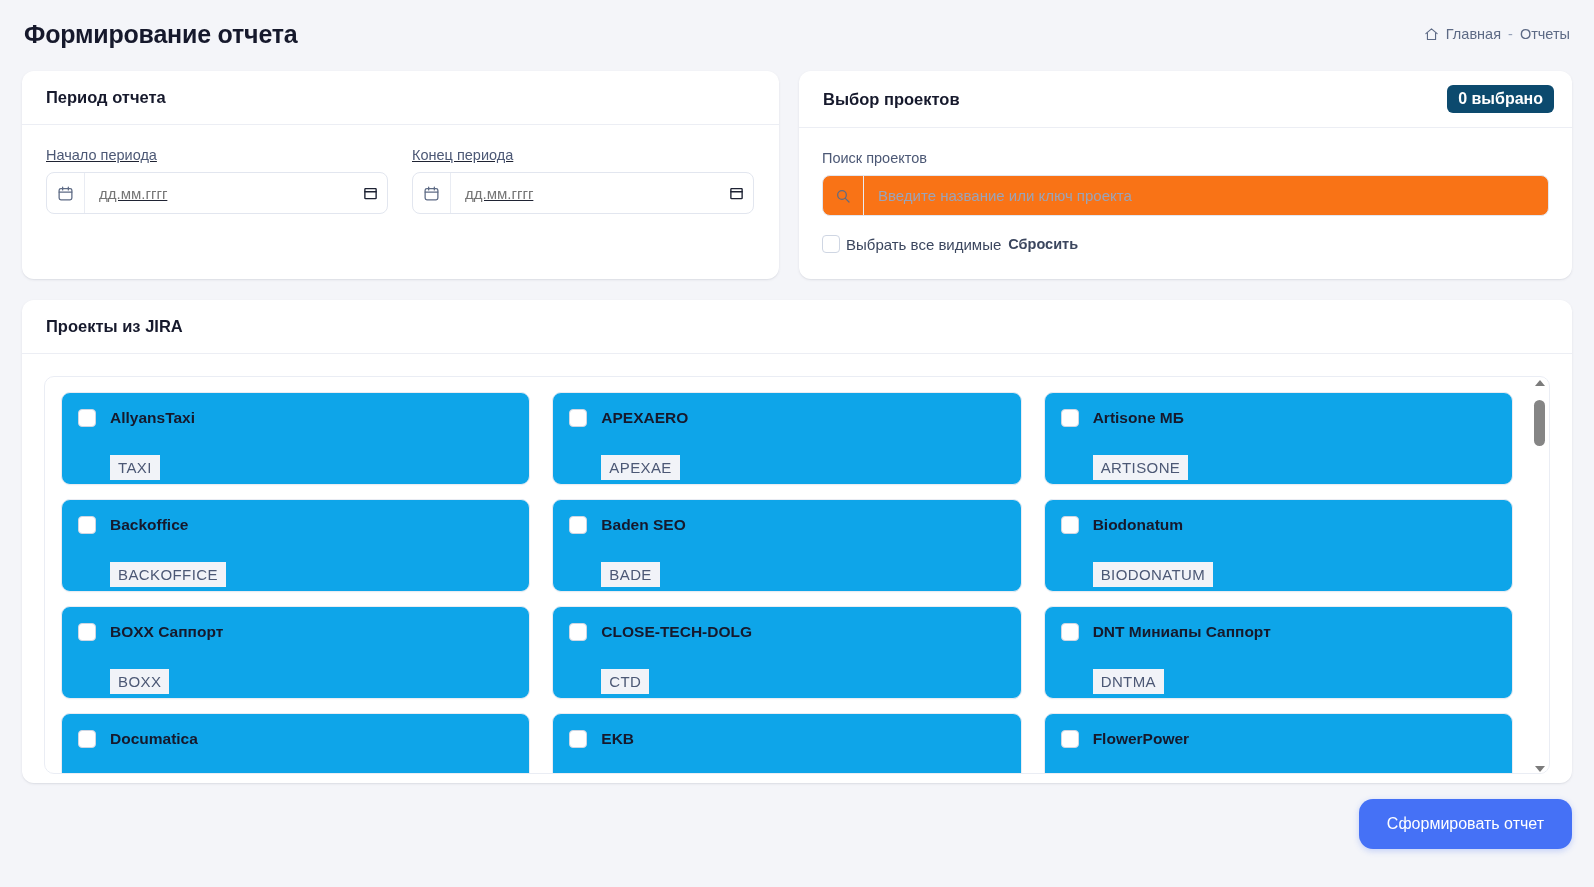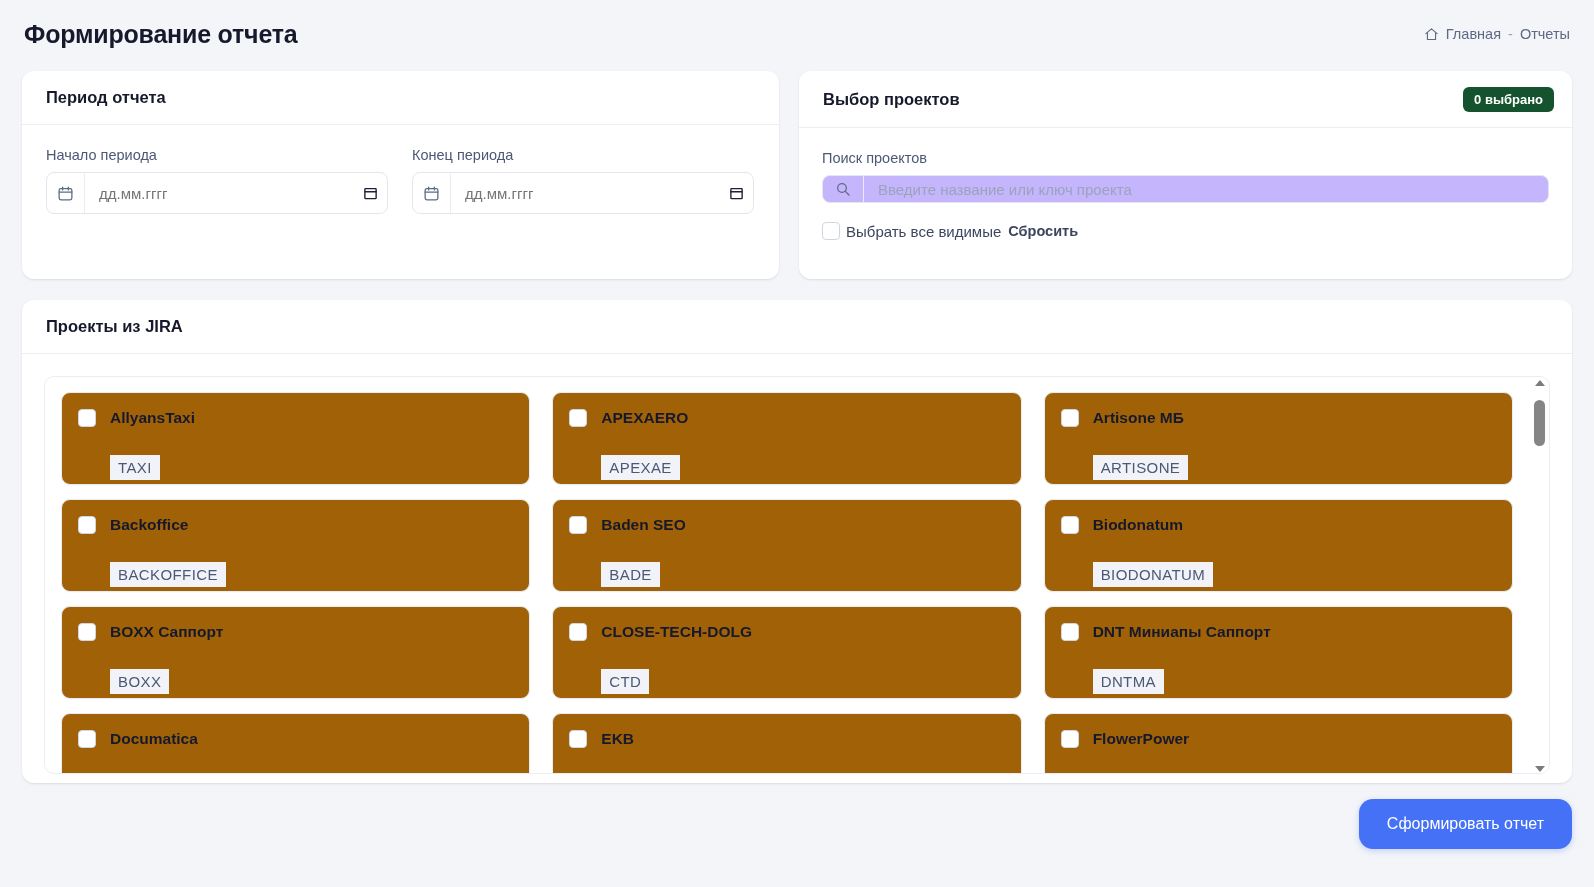--- a/index.html
+++ b/index.html
@@ -88,20 +88,21 @@
     height: 208px;
   }
   #period-card .card-head {
     height: 54px;
     padding: 0 24px;
   }
   .period-body {
     display: flex;
     gap: 24px;
     padding: 22px 24px 0 24px;
+    text-decoration: underline;
   }
   .field { width: 342px; }
   .field-label {
     font-size: 14.5px;
     color: #4c5875;
     margin-bottom: 9px;
   }
   .date-control {
     display: flex;
     align-items: stretch;
@@ -145,37 +146,37 @@
     position: absolute;
     left: 799px; top: 71px;
     width: 773px;
     height: 208px;
   }
   #select-card .card-head {
     height: 57px;
     padding: 0 18px 0 24px;
   }
   .badge {
-    background: #14532d;
+    background: #0c4a6e;
     color: #ffffff;
-    font-size: 13px;
+    font-size: 16px;
     font-weight: bold;
     border-radius: 6px;
     padding: 6px 11px;
     line-height: 1;
     white-space: nowrap;
   }
   .select-body { padding: 22px 23px 0 23px; }
   .search-control {
     display: flex;
     align-items: stretch;
-    height: 28px;
+    height: 41px;
     border: 1px solid #e2e6ef;
     border-radius: 8px;
-    background: #c4b5fd;
+    background: #f97316;
     overflow: hidden;
   }
   .search-prefix {
     width: 41px;
     flex: 0 0 41px;
     display: flex;
     align-items: center;
     justify-content: center;
     border-right: 1px solid #e9ecf3;
     color: #5e6b85;
@@ -242,21 +243,21 @@
   }
   .proj-grid {
     display: grid;
     grid-template-columns: repeat(3, 1fr);
     gap: 14px 22px;
     padding: 15px 36px 16px 16px;
   }
   .proj-card {
     border: 1px solid #e9ecf3;
     border-radius: 9px;
-    background: #a16207;
+    background: #0ea5e9;
     height: 93px;
     padding: 16px 16px 0 16px;
     box-shadow: 0 1px 1px rgba(20,28,58,0.02);
   }
   .proj-top {
     display: flex;
     align-items: center;
     gap: 14px;
   }
   .proj-name {

